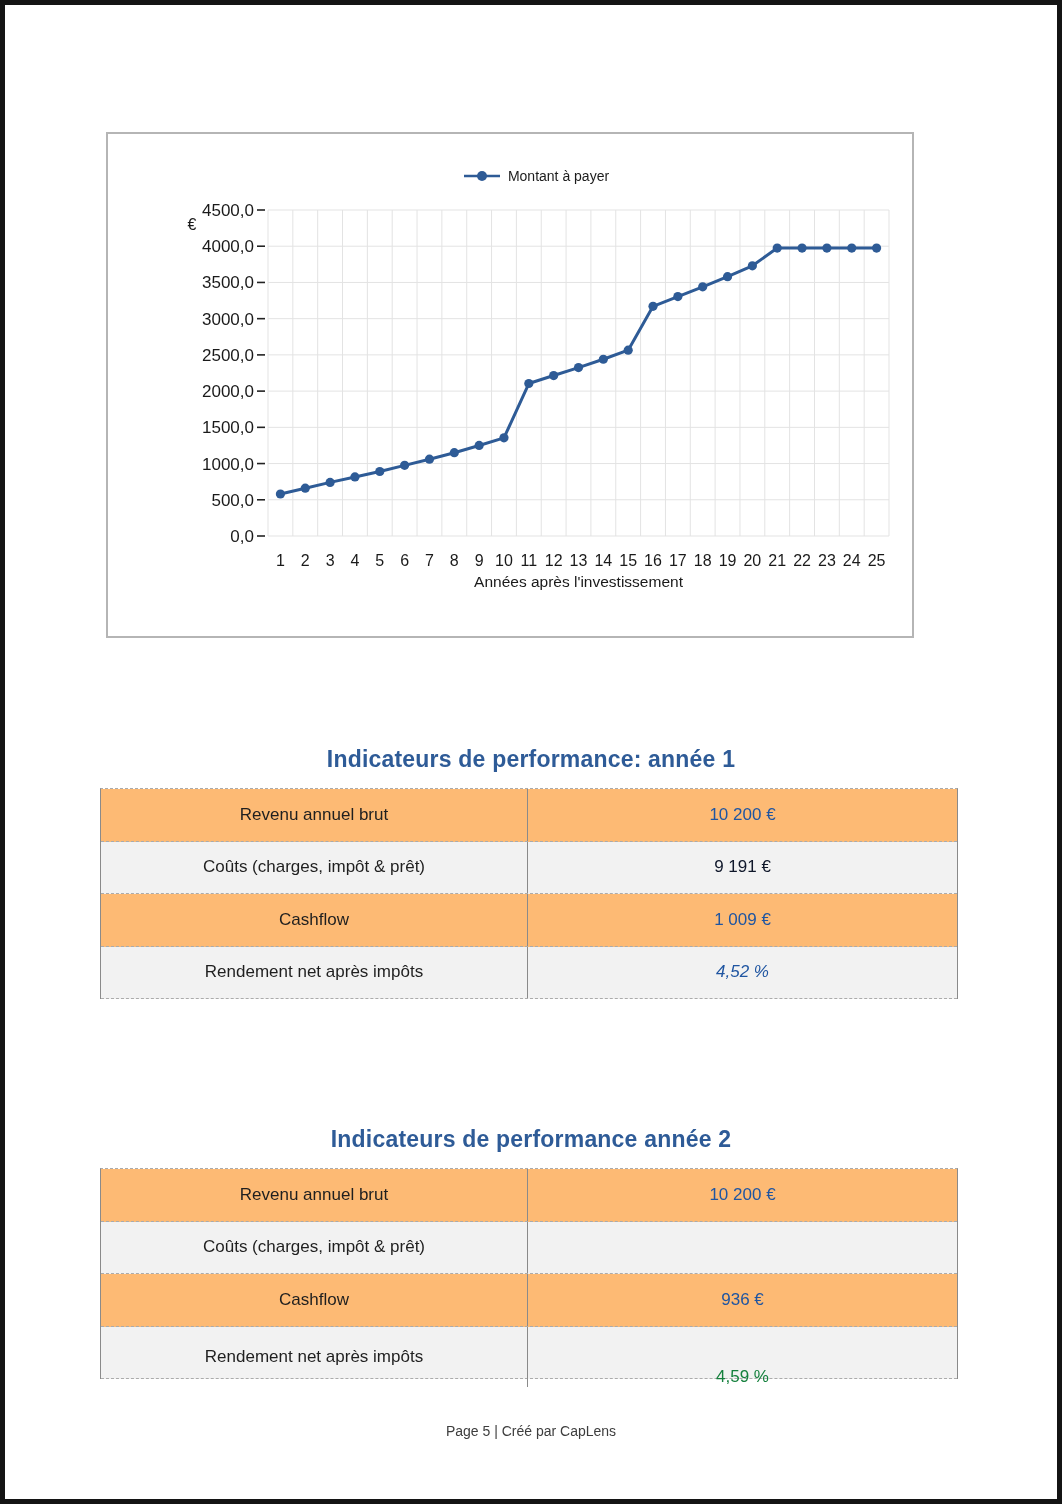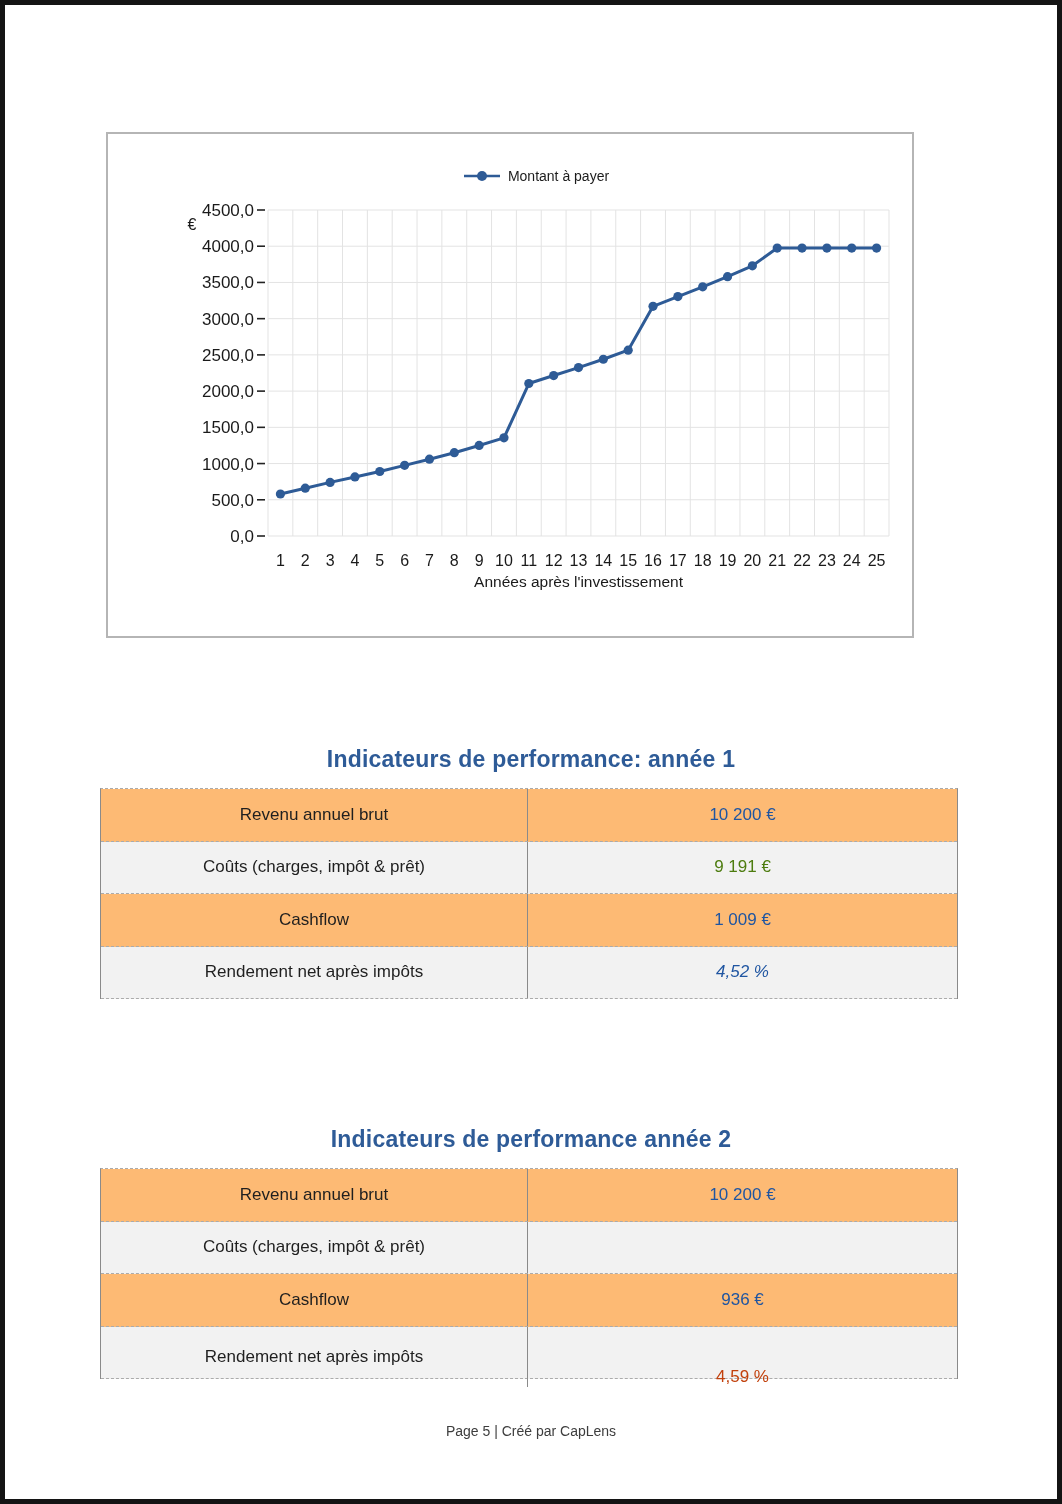--- a/index.html
+++ b/index.html
@@ -193,21 +193,21 @@
 
   <h2 class="section-title title-1" style="color: rgb(46, 91, 151);">Indicateurs de performance: année 1</h2>
 
   <div class="kv-table table-1">
     <div class="trow">
       <div class="tcell label">Revenu annuel brut</div>
       <div class="tcell value" style="color: rgb(31, 85, 161);">10 200 €</div>
     </div>
     <div class="trow">
       <div class="tcell label">Coûts (charges, impôt &amp; prêt)</div>
-      <div class="tcell value" style="color: #4d7c0f;">9 191 €</div>
+      <div class="tcell value" style="color: #0f172a;">9 191 €</div>
     </div>
     <div class="trow">
       <div class="tcell label">Cashflow</div>
       <div class="tcell value" style="color: rgb(31, 85, 161);">1 009 €</div>
     </div>
     <div class="trow">
       <div class="tcell label">Rendement net après impôts</div>
       <div class="tcell value" style="color: rgb(31, 85, 161); font-style: italic;">4,52 %</div>
     </div>
   </div>
@@ -221,19 +221,19 @@
     </div>
     <div class="trow">
       <div class="tcell label">Coûts (charges, impôt &amp; prêt)</div>
     </div>
     <div class="trow">
       <div class="tcell label">Cashflow</div>
       <div class="tcell value" style="color: rgb(31, 85, 161);">936 €</div>
     </div>
     <div class="trow">
       <div class="tcell label">Rendement net après impôts</div>
-      <div class="tcell value" style="color: #c2410c; margin-top: 40px;">4,59 %</div>
+      <div class="tcell value" style="color: #15803d; margin-top: 40px;">4,59 %</div>
     </div>
   </div>
 
   <div class="page-footer">Page 5 | Créé par CapLens</div>
 
 </div>
 
 </body></html>

